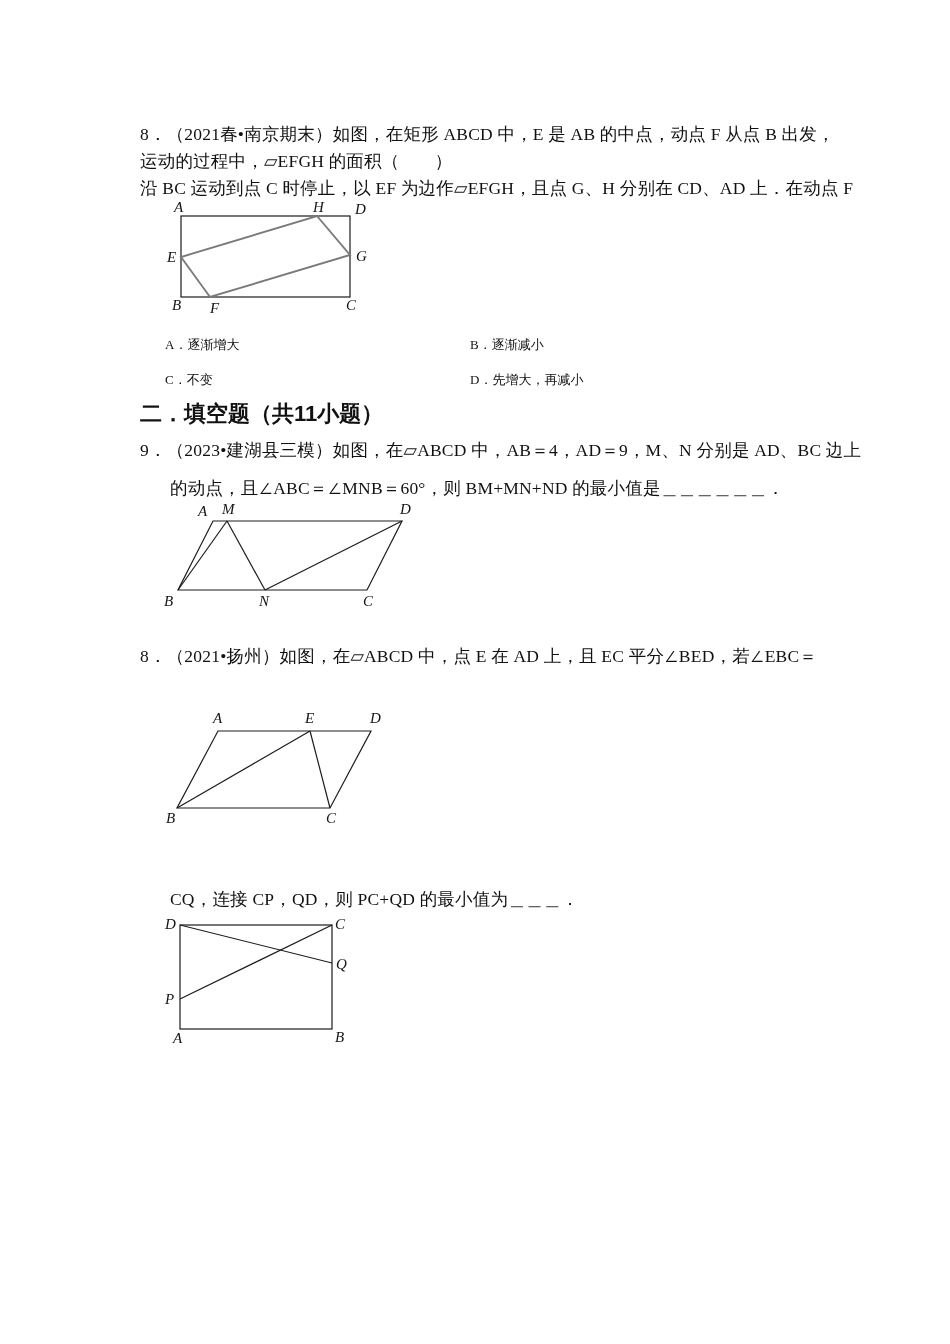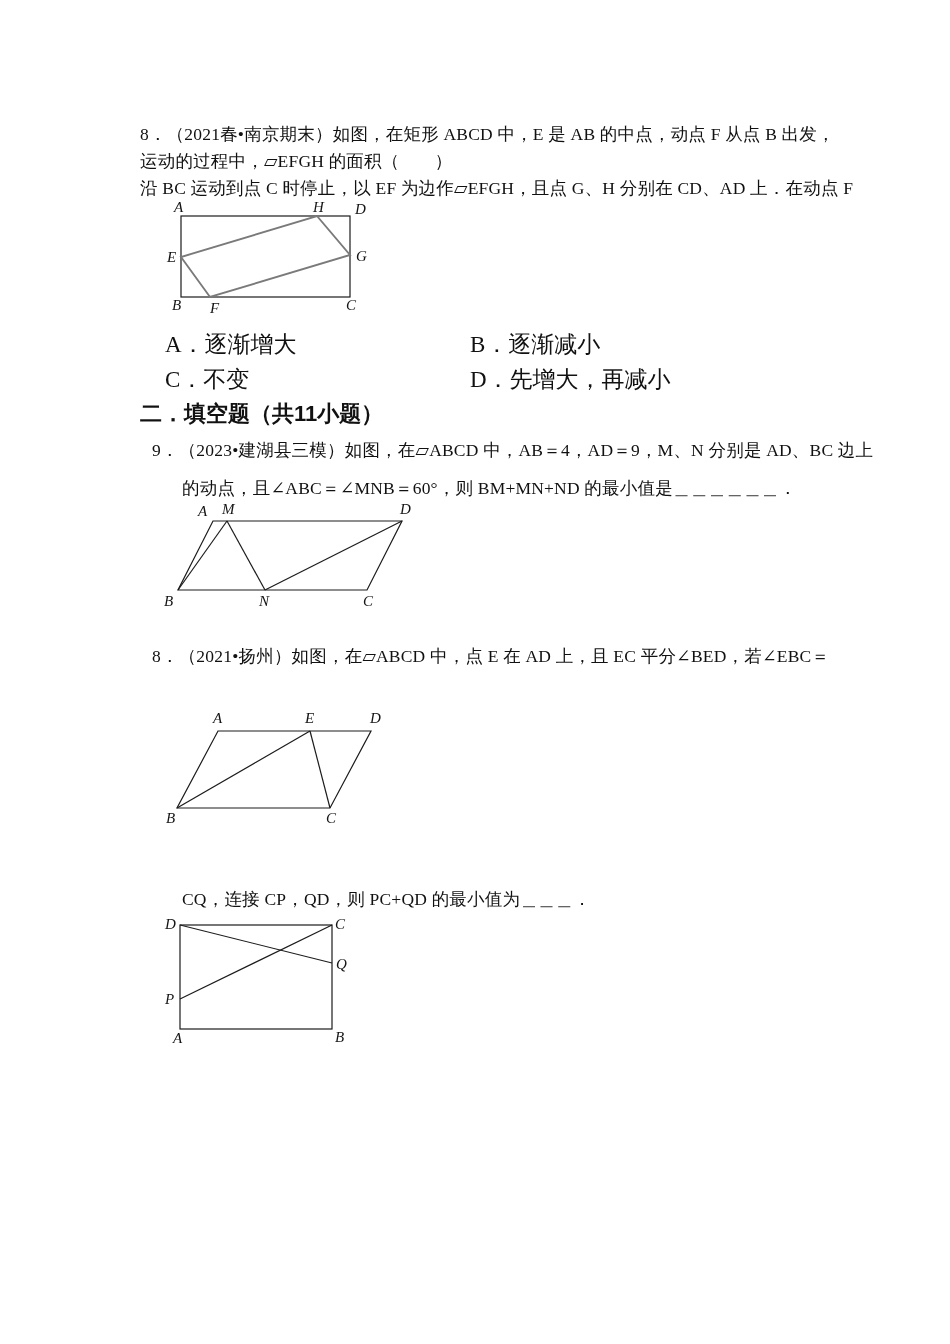--- a/index.html
+++ b/index.html
@@ -12,24 +12,25 @@
     font-family: "Liberation Serif", "DejaVu Serif", "DejaVu Sans", serif;
     color: #111111;
     overflow: hidden;
   }
   .abs { position: absolute; }
   .qline {
     font-size: 17.5px;
     line-height: 27px;
     white-space: nowrap;
     letter-spacing: 0.2px;
+    font-family: Liberation Serif, serif;
   }
-  .wide .qline { line-height: 26px; margin-left: 12px; }
+  .wide .qline { line-height: 26px; }
   .option {
-    font-size: 23px;
+    font-size: 13px;
     line-height: 24px;
     white-space: nowrap;
   }
   .section-header {
     font-size: 22px;
     font-weight: bold;
     white-space: nowrap;
     font-family: "Liberation Sans", "DejaVu Sans", sans-serif;
   }
   svg { display: block; overflow: visible; }

